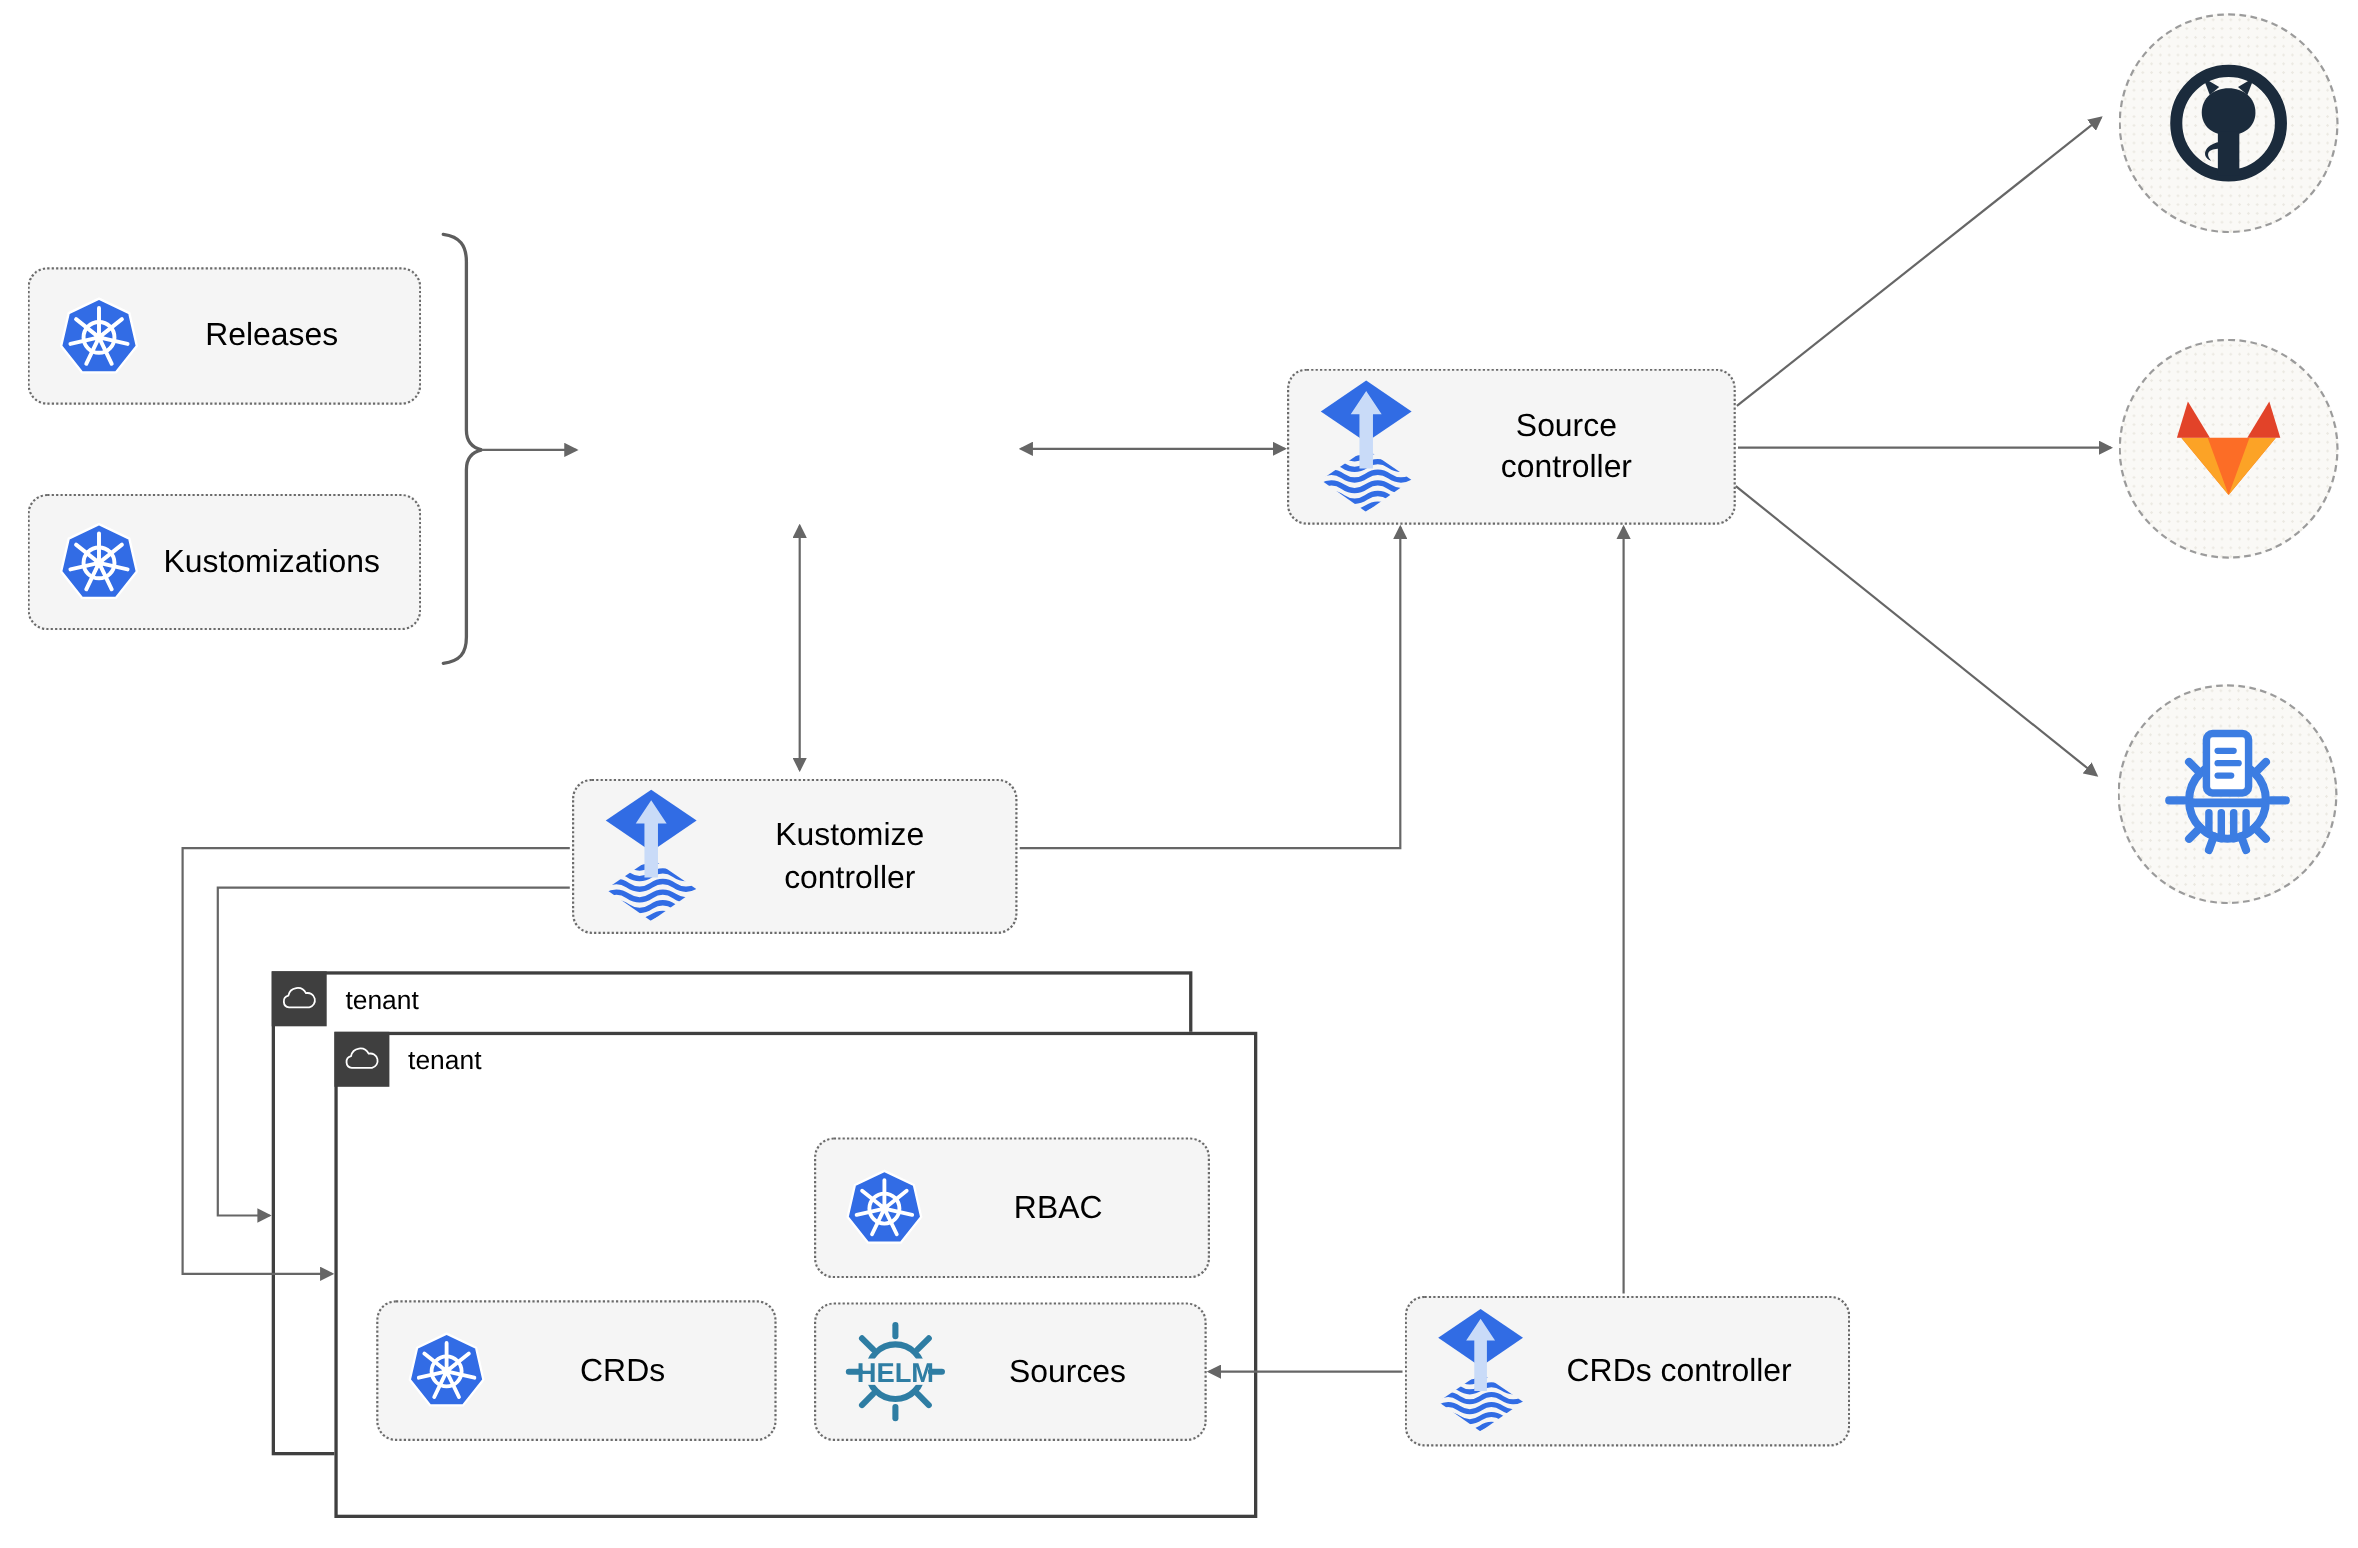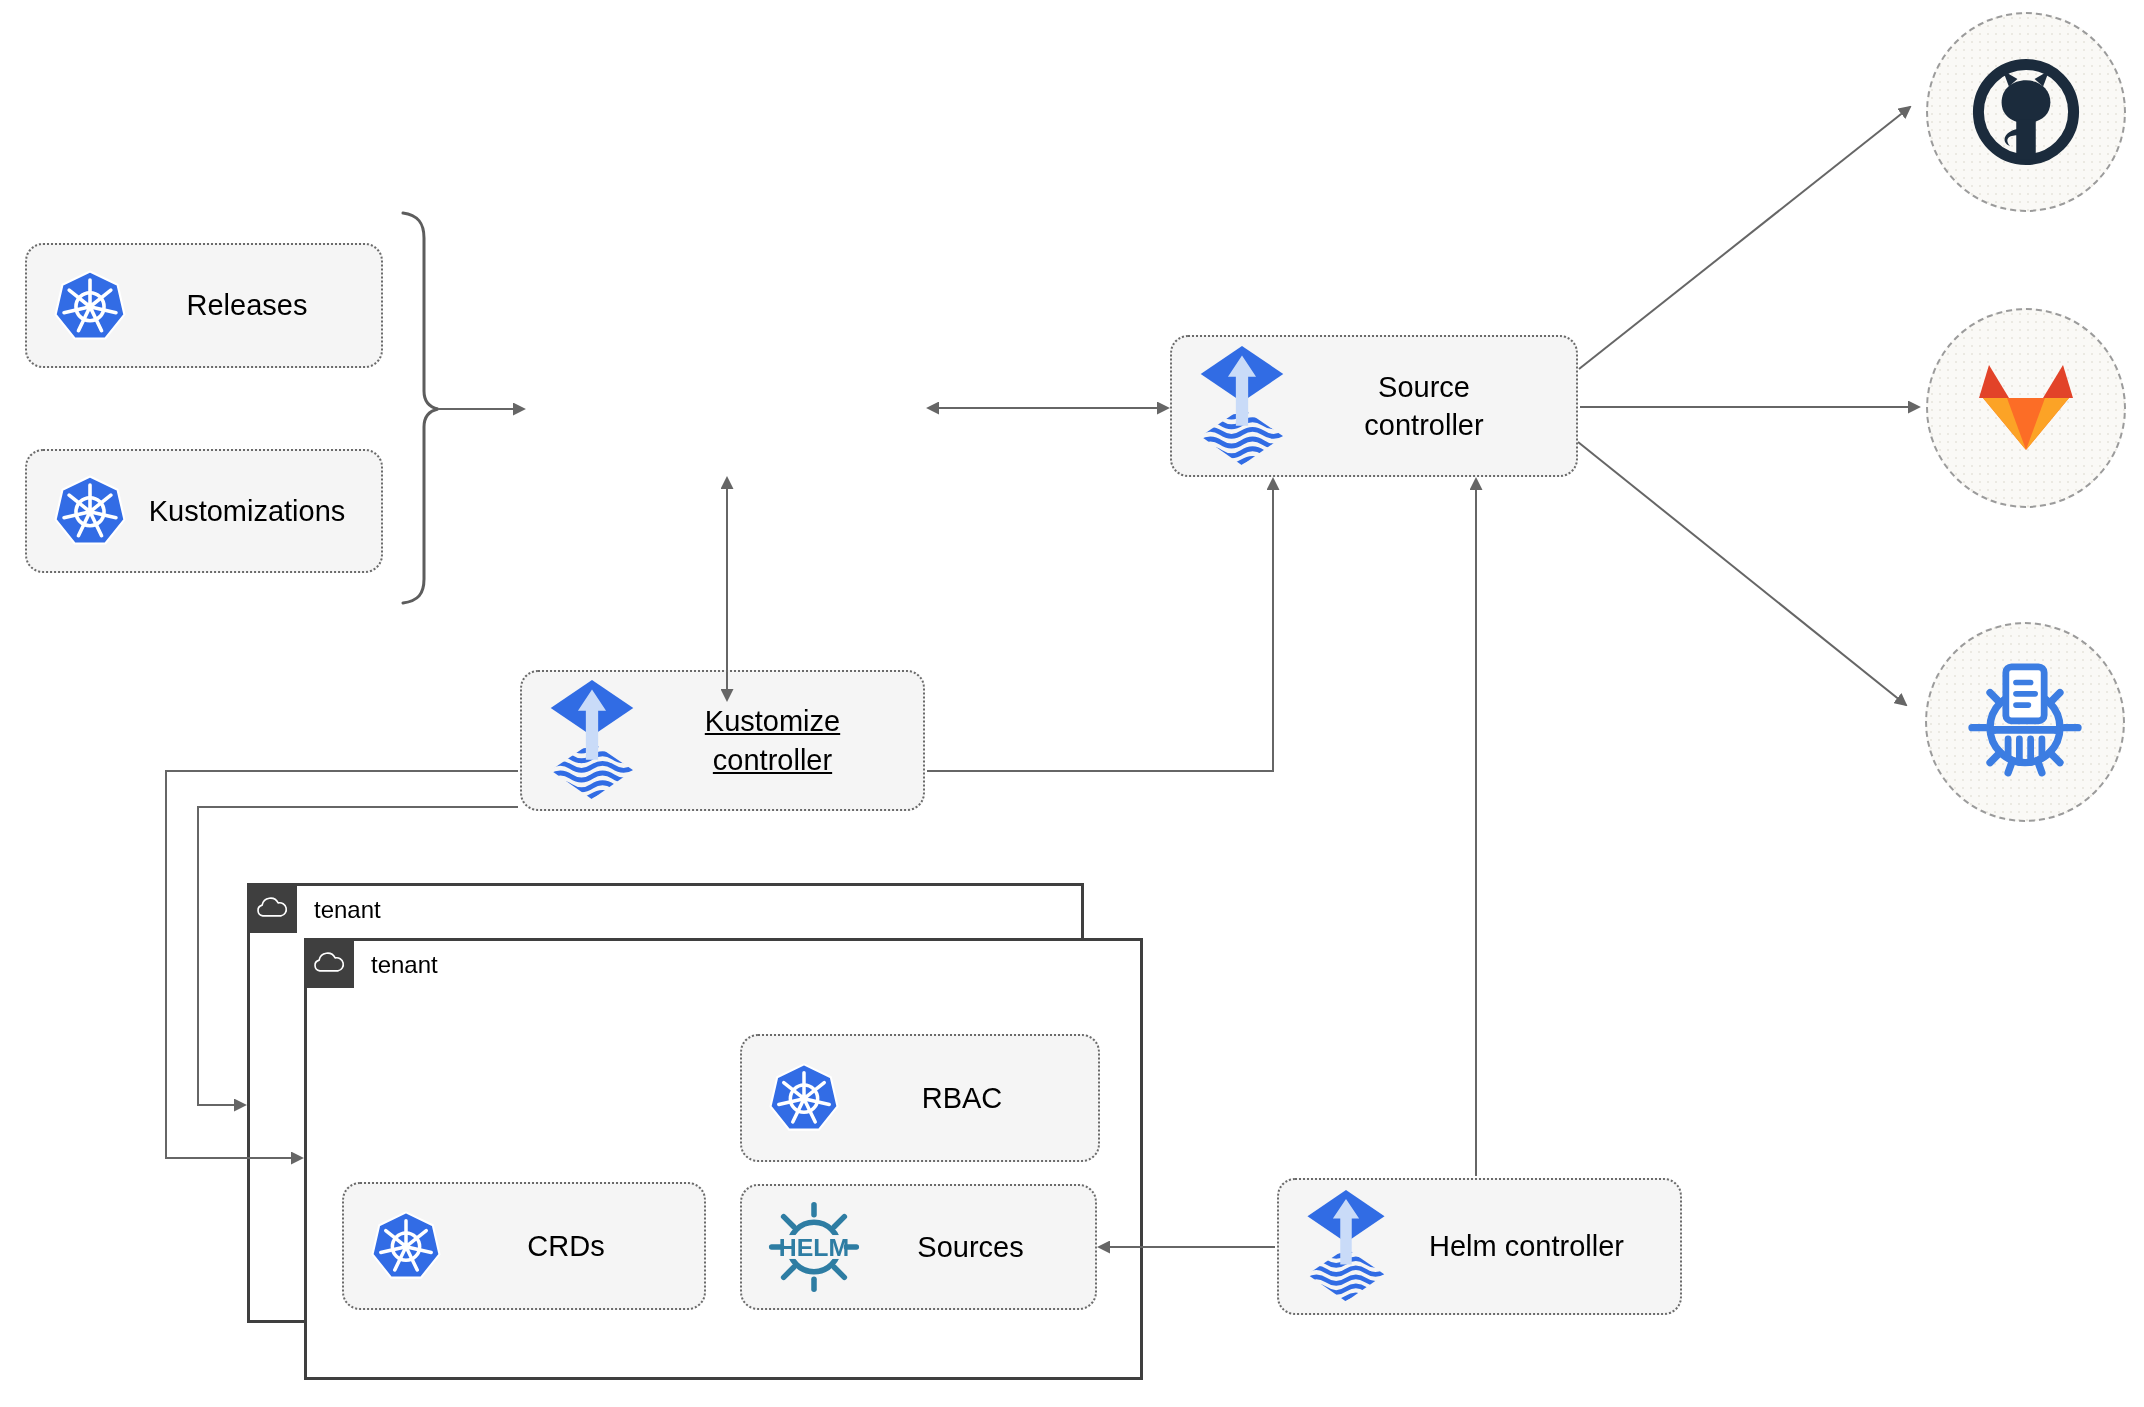--- a/index.html
+++ b/index.html
@@ -13,21 +13,21 @@
         display:flex;align-items:center;}
   .node .icon{flex:0 0 auto;margin-left:26px;display:flex;align-items:flex-start;}
   .node .label-wrap{flex:1;display:flex;justify-content:center;margin-right:14px;}
   .node .label{font-size:29px;line-height:1.32;text-align:center;max-width:205px;}
   .node.one-line .label{max-width:none;white-space:nowrap;}
 
   #node-sources{left:25px;top:243px;width:358px;height:125px;}
   #node-kustomizations{left:25px;top:449px;width:358px;height:124px;}
   #node-k8s-api{left:528px;top:334px;width:396px;height:142px;}
   #node-source-controller{left:1170px;top:335px;width:408px;height:142px;}
-  #node-kustomize-controller{left:520px;top:670px;width:405px;height:141px;text-decoration:underline;}
+  #node-kustomize-controller{left:520px;top:708px;width:405px;height:141px;}
   #node-helm-controller{left:1277px;top:1178px;width:405px;height:137px;}
   #node-namespaces{left:342px;top:1034px;width:364px;height:128px;}
   #node-rbac{left:740px;top:1034px;width:360px;height:128px;}
   #node-crds{left:342px;top:1182px;width:364px;height:128px;}
   #node-releases{left:740px;top:1184px;width:357px;height:126px;}
 
   
   .tenant{position:absolute;box-sizing:border-box;background:#ffffff;
           border:3px solid var(--tenant-border,#3f3f3f);}
   #tenant-back{left:247px;top:883px;width:837px;height:440px;}
@@ -186,21 +186,21 @@
           <path d="M2 89 q12 -8 24 0 q12 8 24 0 q12 -8 24 0 q12 8 24 0"></path>
           <path d="M2 100 q12 -8 24 0 q12 8 24 0 q12 -8 24 0 q12 8 24 0"></path>
           <path d="M2 111 q12 -8 24 0 q12 8 24 0 q12 -8 24 0 q12 8 24 0"></path>
           <path d="M2 122 q12 -8 24 0 q12 8 24 0 q12 -8 24 0 q12 8 24 0"></path>
           <path d="M2 133 q12 -8 24 0 q12 8 24 0 q12 -8 24 0 q12 8 24 0"></path>
         </g>
         <path d="M50 12 L66 36 L57 36 L57 92 L43 92 L43 36 L34 36 Z" style="fill:var(--flux-light)"></path>
       </svg>
     </span>
     <span class="label-wrap">
-        <span class="label">Helm controller</span>
+        <span class="label">CRDs controller</span>
       </span>
   </div>
 
 
   <div class="node one-line" id="node-crds">
     <span class="icon">
       <svg width="72" height="70" viewBox="0 0 100 100">
         <polygon points="50,2 88.3,20.4 97.8,61.9 71.3,95.2 28.7,95.2 2.2,61.9 11.7,20.4" style="fill:var(--kubernetes-blue)" stroke="#fff" stroke-width="3"></polygon>
         <g stroke="#fff" stroke-width="5" stroke-linecap="round">
           <line x1="50" y1="51" x2="50" y2="14"></line>

